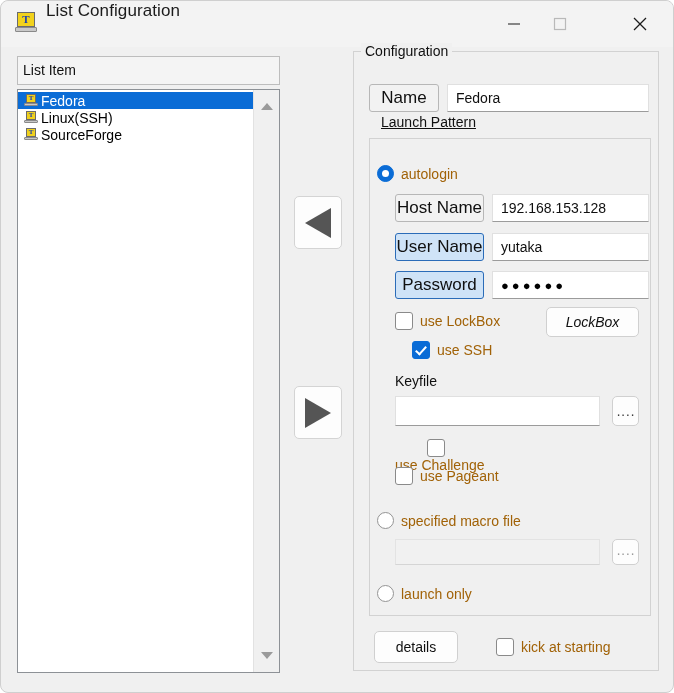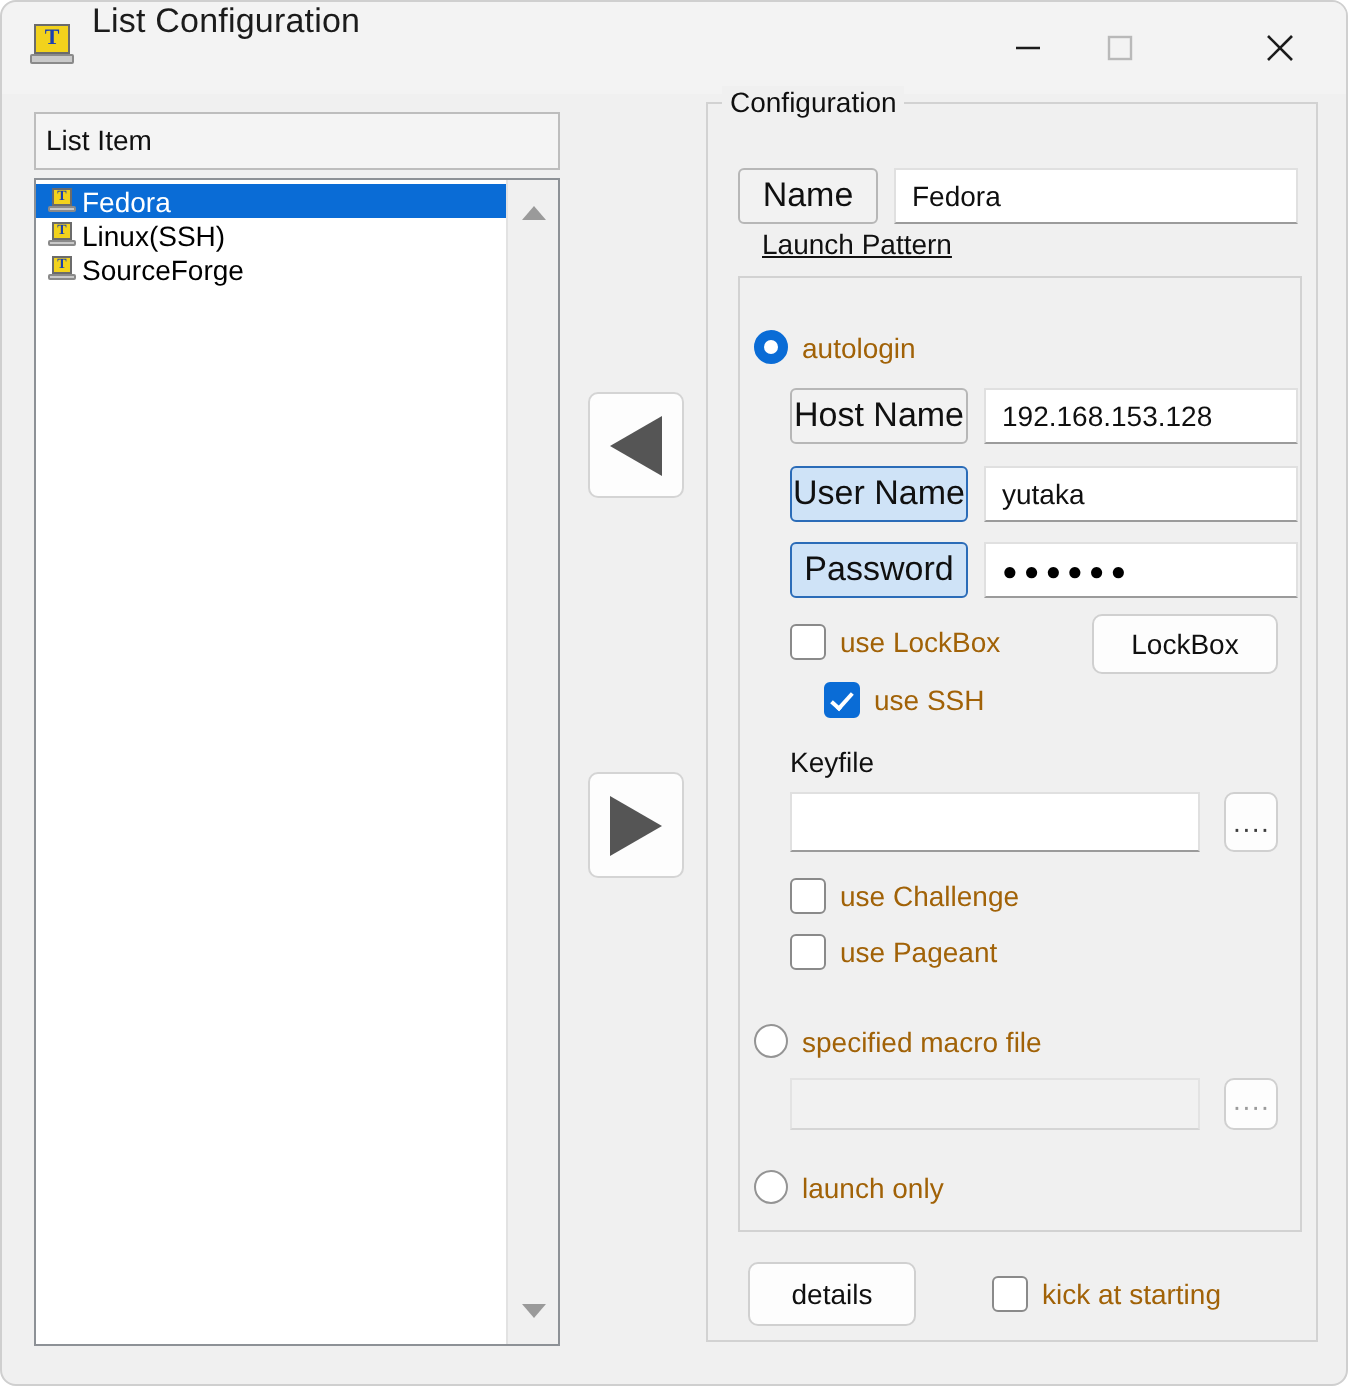--- a/index.html
+++ b/index.html
@@ -344,38 +344,38 @@
     border: solid #ffffff;
     border-width: 0 2px 2px 0;
     transform: rotate(42deg);
   }
 
   #radio-autologin { left: 376px; top: 164px; }
   #radio-macro     { left: 376px; top: 511px; }
   #radio-launch    { left: 376px; top: 584px; }
   #chk-lockbox     { left: 394px; top: 311px; }
   #chk-ssh         { left: 394px; top: 340px; padding-left: 17px; }
-  #chk-challenge   { left: 394px; top: 438px; }
+  #chk-challenge   { left: 394px; top: 438px; flex-direction: column; }
   #chk-pageant     { left: 394px; top: 466px; }
   #chk-kick        { left: 495px; top: 637px; }
 
   
   .pushbtn {
     position: absolute;
     box-sizing: border-box;
     background: #fdfdfd;
     border: 1px solid #d0d0d0;
     border-radius: 5px;
     display: flex;
     align-items: center;
     justify-content: center;
     font-size: 14px;
     color: #101010;
   }
-  #lockbox-btn { left: 545px; top: 306px; width: 93px; height: 30px; }
+  #lockbox-btn { left: 545px; top: 306px; width: 93px; height: 30px; font-style: italic; }
   #details-btn { left: 373px; top: 630px; width: 84px; height: 32px; }
 </style>
 </head>
 <body>
 
 <div id="window">
 
   <div id="titlebar">
     <span id="title-icon" class="tt-icon">
       <span class="tt-screen" style="left:2px;top:0;width:18px;height:15px;font-size:11px;">T</span>

